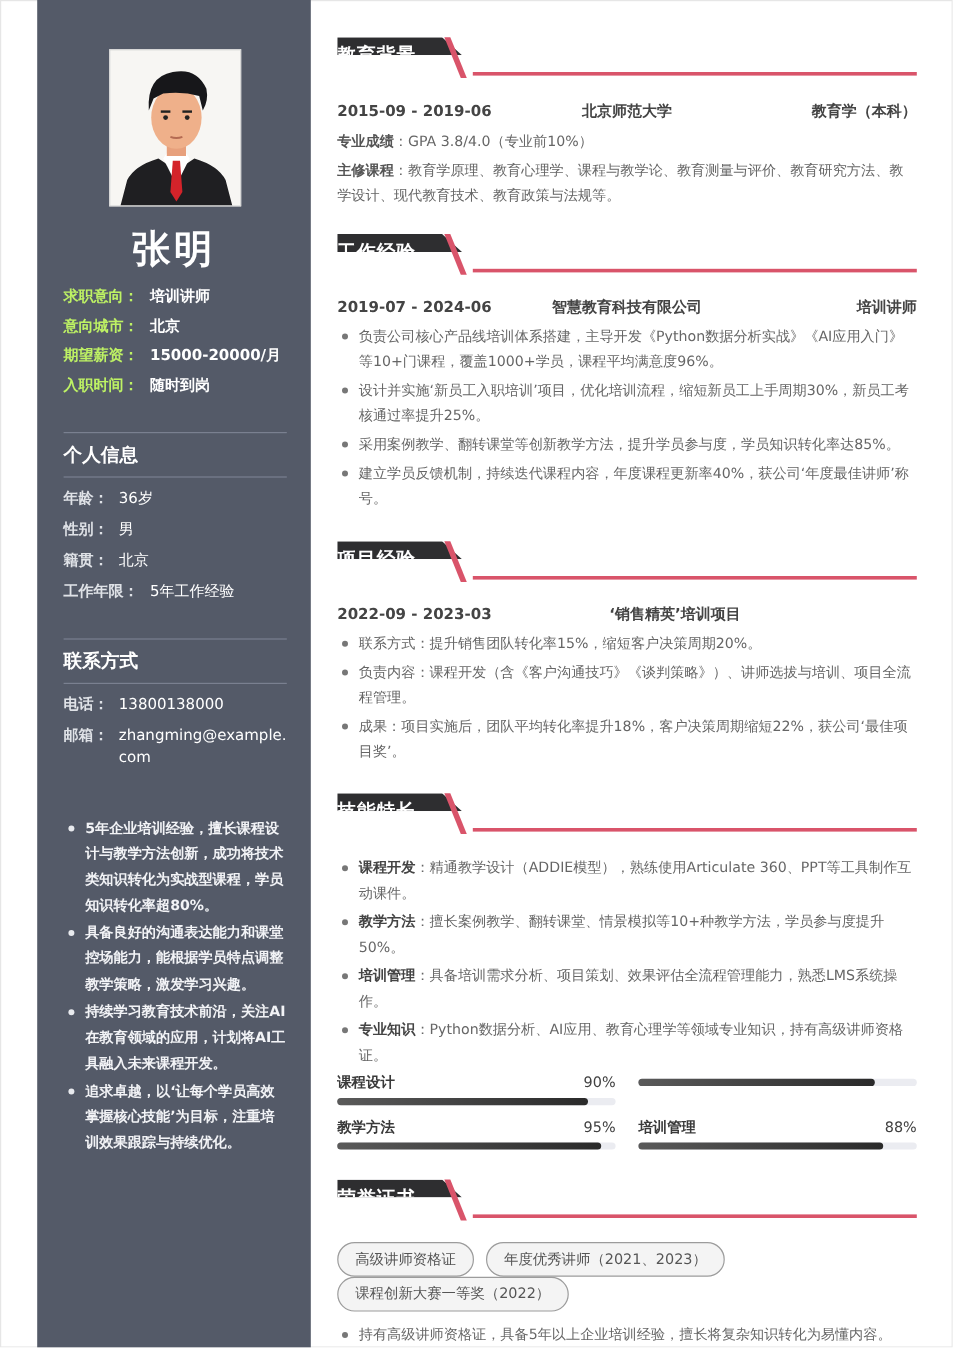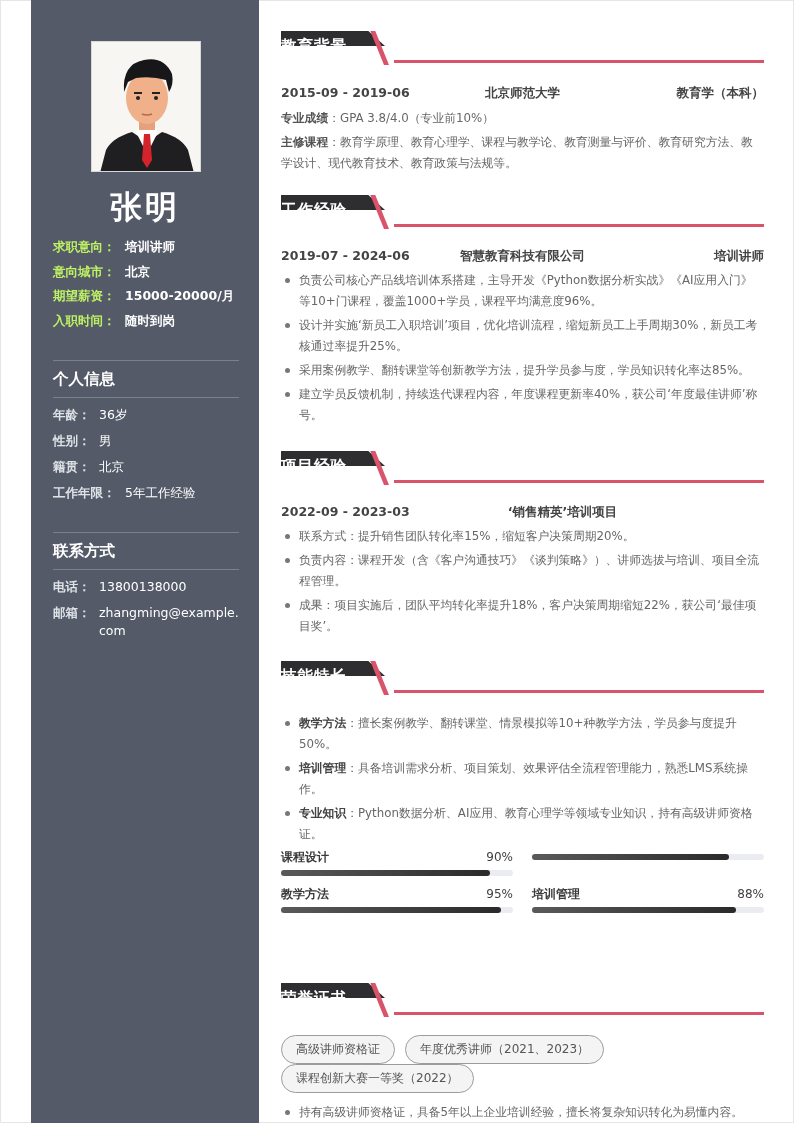--- a/index.html
+++ b/index.html
@@ -124,20 +124,26 @@
         <span class="v">13800138000</span>
       </div>
       <div class="kv">
         <span class="k">邮箱：</span>
         <span class="v">zhangming@example.com</span>
       </div>
     </div>
   </div>
 
   <div class="side-section" style="top:668px;">
+    <ul class="self-list">
+      <li>5年企业培训经验，擅长课程设计与教学方法创新，成功将技术类知识转化为实战型课程，学员知识转化率超80%。</li>
+      <li>具备良好的沟通表达能力和课堂控场能力，能根据学员特点调整教学策略，激发学习兴趣。</li>
+      <li>持续学习教育技术前沿，关注AI在教育领域的应用，计划将AI工具融入未来课程开发。</li>
+      <li>追求卓越，以‘让每个学员高效掌握核心技能’为目标，注重培训效果跟踪与持续优化。</li>
+    </ul>
   </div>
 </aside>
 
 <main class="main">
 
   <section class="sec" style="top:31px;">
     <div class="sec-head">
       <div class="tab">教育背景</div>
       <div class="slash"></div>
       <div class="line"></div>
@@ -187,20 +193,21 @@
     </ul>
   </section>
 
   <section class="sec" style="top:661px;">
     <div class="sec-head">
       <div class="tab">技能特长</div>
       <div class="slash"></div>
       <div class="line"></div>
     </div>
     <ul class="bullets" style="margin-top:20px;">
+      <li><b>课程开发</b><span>：精通教学设计（ADDIE模型），熟练使用Articulate 360、PPT等工具制作互动课件。</span></li>
       <li><b>教学方法</b><span>：擅长案例教学、翻转课堂、情景模拟等10+种教学方法，学员参与度提升50%。</span></li>
       <li><b>培训管理</b><span>：具备培训需求分析、项目策划、效果评估全流程管理能力，熟悉LMS系统操作。</span></li>
       <li><b>专业知识</b><span>：Python数据分析、AI应用、教育心理学等领域专业知识，持有高级讲师资格证。</span></li>
     </ul>
     <div class="skills" style="margin-top:4px;">
       <div class="skill">
         <div class="top">
             <span class="n">课程设计</span>
             <span class="p">90%</span>
           </div>

